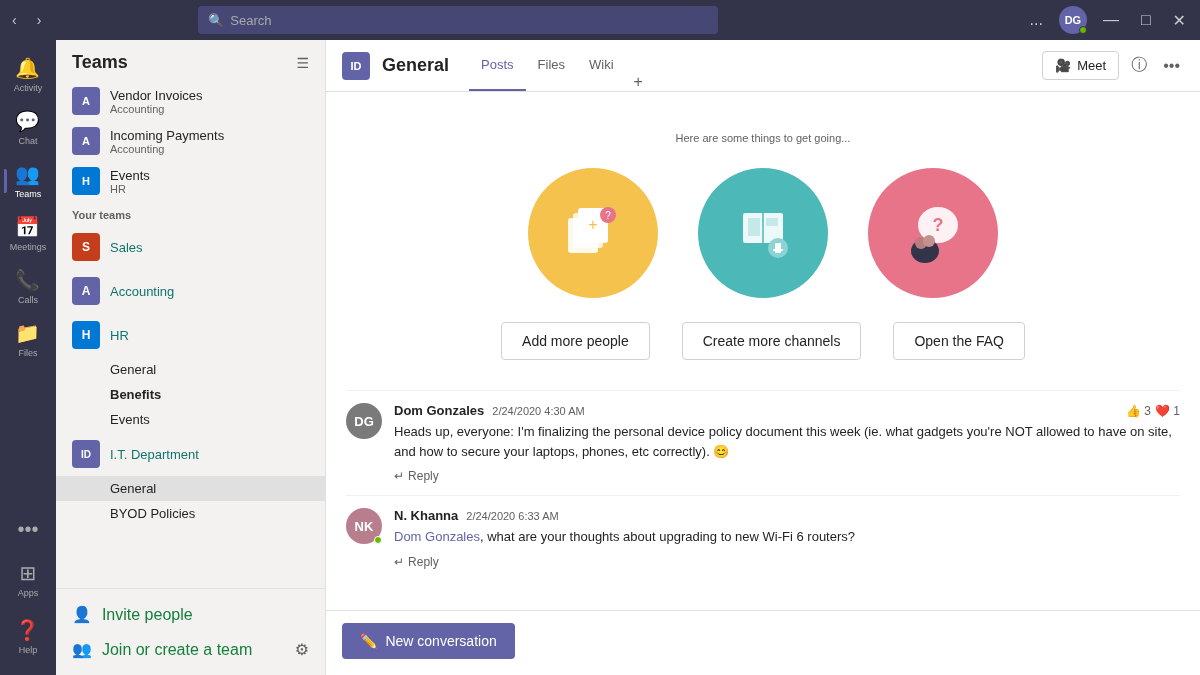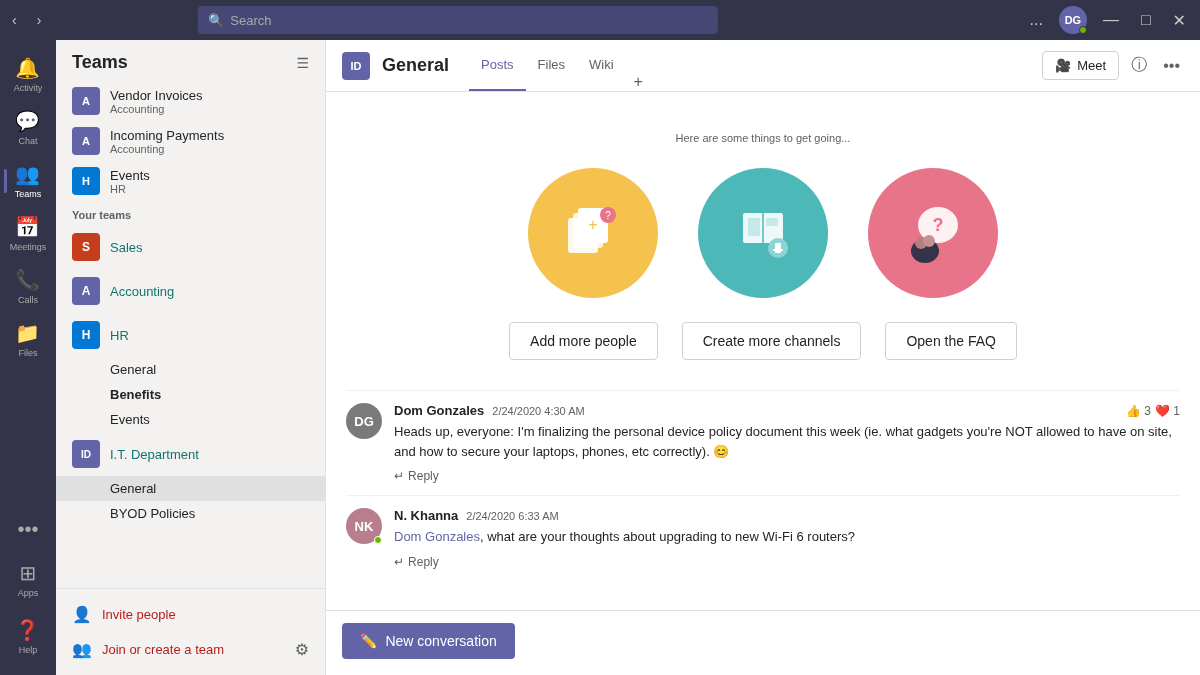--- a/index.html
+++ b/index.html
@@ -136,21 +136,21 @@
 
     .sidebar-bottom {
       border-top: 1px solid #e0e0e0;
       padding: 8px 0;
       flex-shrink: 0;
     }
     .sidebar-bottom-item {
       display: flex; align-items: center; padding: 8px 16px; cursor: pointer; gap: 10px;
     }
     .sidebar-bottom-icon { color: #616161; font-size: 16px; }
-    .sidebar-bottom-label { font-size: 13px; color: #b91c1c; flex: 1; }
+    .sidebar-bottom-label { font-size: 16px; color: #15803d; flex: 1; }
     .sidebar-bottom-gear { background: none; border: none; cursor: pointer; color: #616161; font-size: 16px; }
 
     
     .main-content { flex: 1; display: flex; flex-direction: column; overflow: hidden; background: white; }
 
     
     .channel-header {
       display: flex; align-items: center; padding: 0 16px;
       border-bottom: 1px solid #e0e0e0;
       height: 52px;
@@ -183,21 +183,21 @@
     
     .posts-area { flex: 1; overflow-y: auto; padding: 20px; display: flex; flex-direction: column; gap: 0; background: white; }
 
     .welcome-section { text-align: center; padding: 20px 0 30px; }
     .welcome-text { font-size: 11px; color: #616161; margin-bottom: 24px; }
     .welcome-cards { display: flex; justify-content: center; gap: 40px; margin-bottom: 24px; }
     .welcome-card-img { width: 130px; height: 130px; border-radius: 50%; display: flex; align-items: center; justify-content: center; }
     .wc-yellow { background: #f4c24d; }
     .wc-teal { background: #4db8b8; }
     .wc-pink { background: #e8748a; }
-    .welcome-btns { display: flex; justify-content: center; gap: 24px; }
+    .welcome-btns { display: flex; justify-content: center; gap: 32px; }
     .welcome-btn {
       border: 1px solid #d1d1d1; border-radius: 4px; padding: 10px 20px;
       font-size: 14px; color: #252424; cursor: pointer; background: white;
     }
 
     
     .message-item { display: flex; gap: 12px; padding: 12px 0; border-top: 1px solid #f0f0f0; }
     .msg-avatar { width: 36px; height: 36px; border-radius: 50%; background: #8b8b8b; display: flex; align-items: center; justify-content: center; color: white; font-size: 13px; font-weight: 600; flex-shrink: 0; position: relative; }
     .msg-avatar.dg { background: #7a7a7a; }
     .msg-avatar.nk { background: #b87e8e; }

